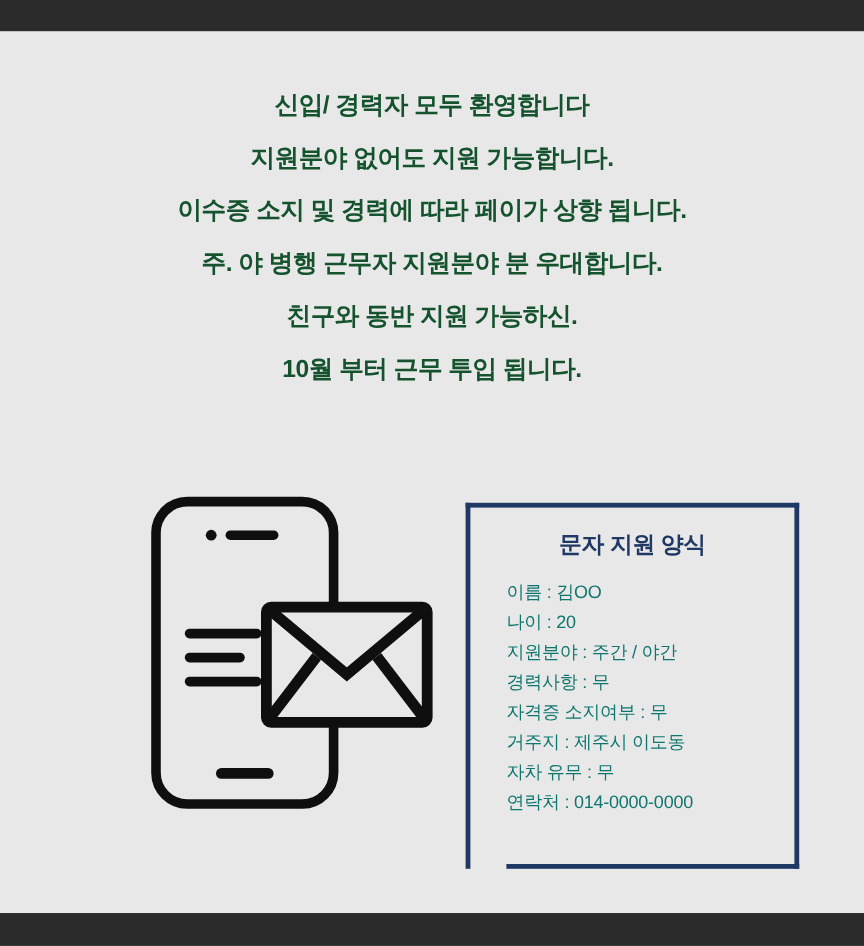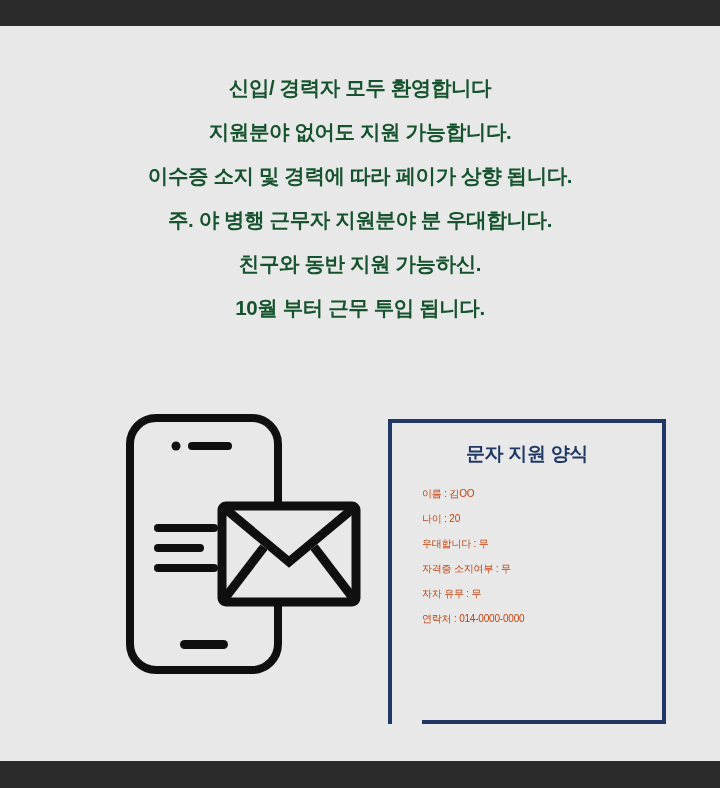--- a/index.html
+++ b/index.html
@@ -107,22 +107,22 @@
     color: #1f3864;
     letter-spacing: -0.3px;
   }
   .form-fields {
     position: absolute;
     left: 34px;
     top: 62px;
     width: 230px;
   }
   .form-field {
-    font-size: 10px;
-    color: #c2410c;
+    font-size: 15px;
+    color: #0f766e;
     line-height: 25px;
     letter-spacing: -0.2px;
     white-space: nowrap;
   }
 </style>
 </head>
 <body>
 
 <div id="page">
 
@@ -170,22 +170,24 @@
       <div class="frame-left"></div>
       <div class="frame-top"></div>
       <div class="frame-right"></div>
       <div class="frame-bottom"></div>
 
       <div class="form-title">문자 지원 양식</div>
 
       <div class="form-fields">
         <div class="form-field">이름 : 김OO</div>
         <div class="form-field">나이 : 20</div>
-        <div class="form-field">우대합니다 : 무</div>
+        <div class="form-field">지원분야 : 주간 / 야간</div>
+        <div class="form-field">경력사항 : 무</div>
         <div class="form-field">자격증 소지여부 : 무</div>
+        <div class="form-field">거주지 : 제주시 이도동</div>
         <div class="form-field">자차 유무 : 무</div>
         <div class="form-field">연락처 : 014-0000-0000</div>
       </div>
     </div>
 
   </div>
 
   <div class="bottom-bar"></div>
 </div>
 

